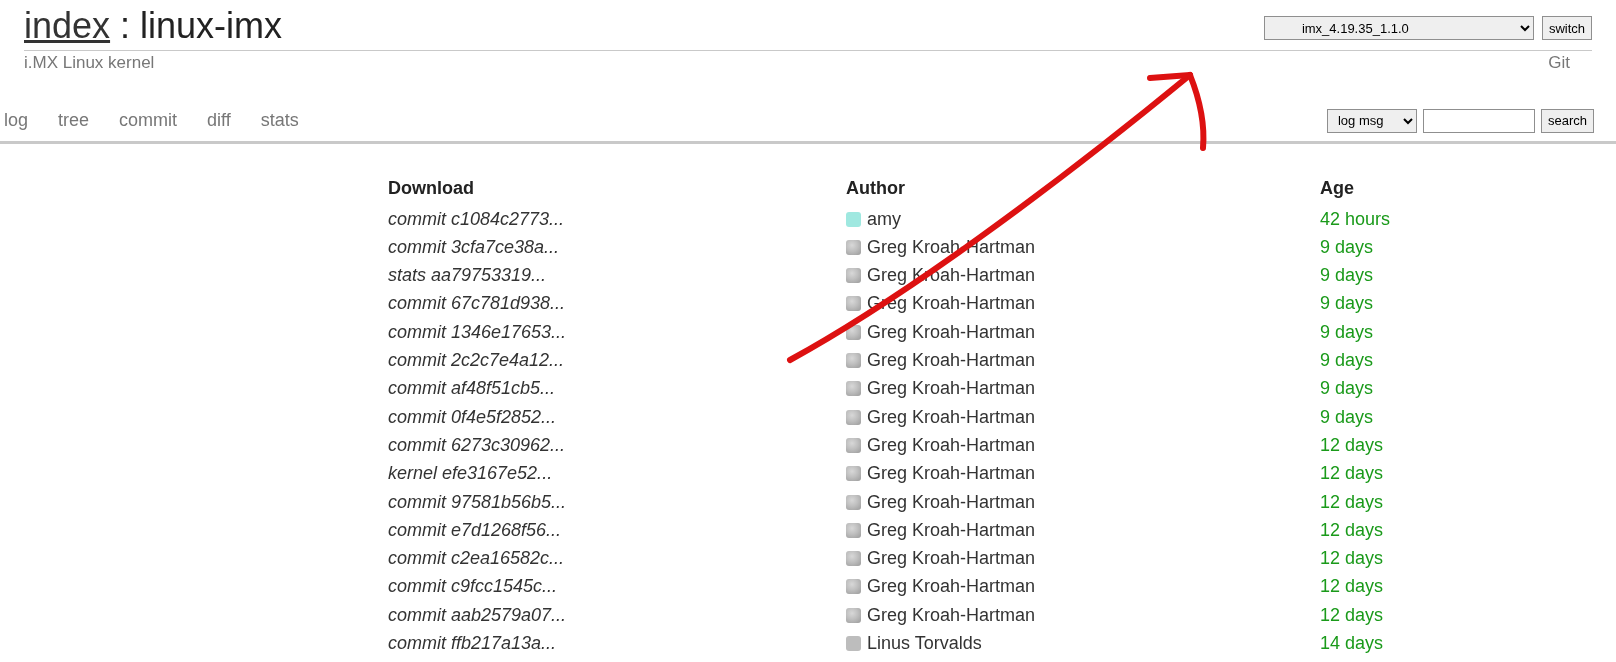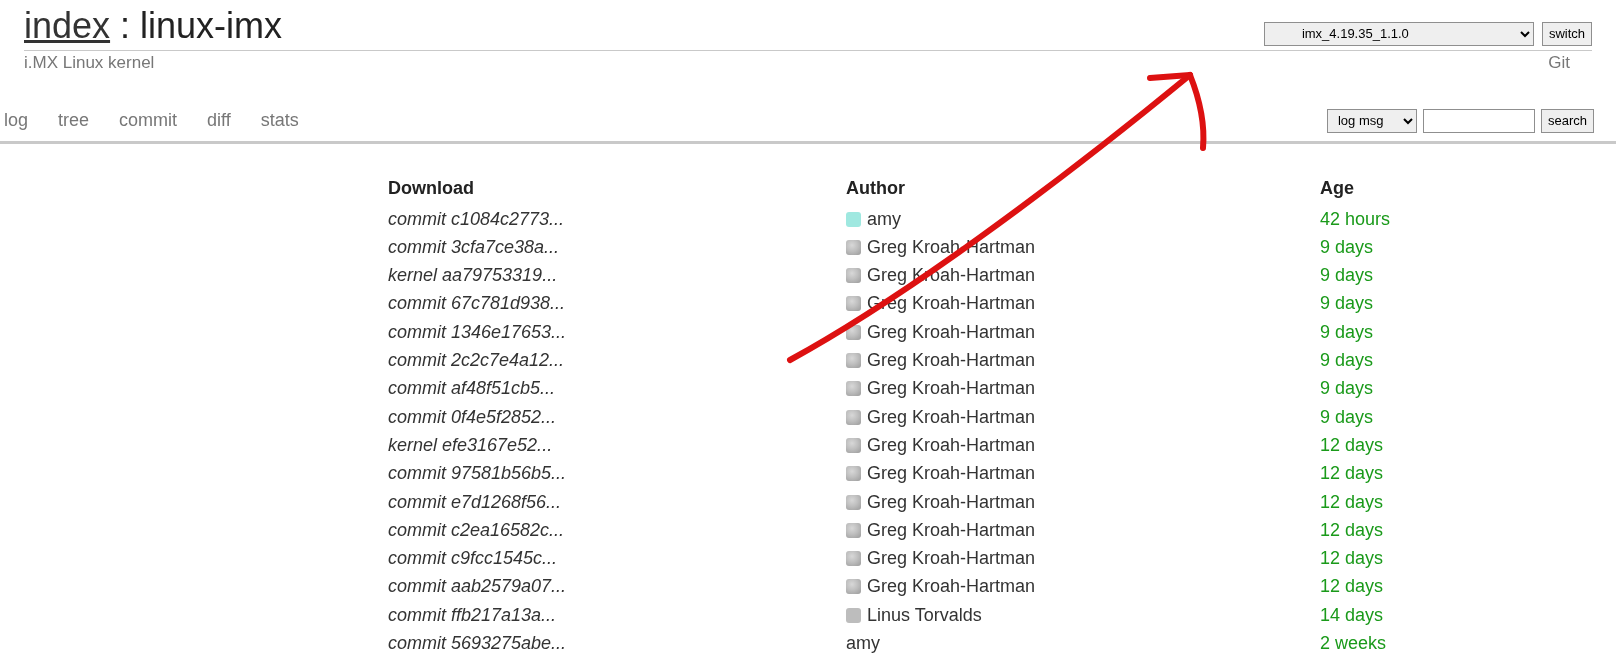--- a/index.html
+++ b/index.html
@@ -1,19 +1,19 @@
 <!DOCTYPE html>
 <html><head>
 <meta charset="utf-8">
 <style>
   html,body{margin:0;padding:0;background:#fff;color:#333;font-family:"Segoe UI",Arial,Helvetica,sans-serif;font-size:16px;width:1616px;}
   a{color:#333;text-decoration:none;}
   
   .hdr{padding:6px 24px 2px 24px;}
-  .hdr-row{display:flex;align-items:flex-end;}
+  .hdr-row{display:flex;align-items:flex-start;}
   .title-block{flex:1;}
   .title{font-size:36px;font-weight:400;color:#222;line-height:1.1;}
   .title .idx{text-decoration:underline;}
   .switch-block{display:flex;align-items:center;gap:8px;padding-top:10px;}
   select,button,input[type=text]{font-family:Arial,Helvetica,sans-serif;font-size:13px;}
   select,.btn{background:#efefef;border:1px solid #8f8f8f;padding:2px 6px;height:24px;box-sizing:border-box;}
   .branch-select{width:270px;padding-left:33px;}
   .btn{cursor:pointer;}
   .hr{border:none;border-top:1px solid #c9c9c9;margin:4px 0 2px 0;}
   .subrow{display:flex;align-items:baseline;color:#777;font-size:17px;}
@@ -104,21 +104,21 @@
             <td class="dl col-dl"><a href="#">commit c1084c2773...</a></td>
             <td class="col-au"><span class="ico ico-teal"></span><span>amy</span></td>
             <td class="age col-age">42 hours</td>
           </tr>
           <tr>
             <td class="dl col-dl"><a href="#">commit 3cfa7ce38a...</a></td>
             <td class="col-au"><span class="ico ico-grav"></span><span>Greg Kroah-Hartman</span></td>
             <td class="age col-age">9 days</td>
           </tr>
           <tr>
-            <td class="dl col-dl"><a href="#">kernel aa79753319...</a></td>
+            <td class="dl col-dl"><a href="#">stats aa79753319...</a></td>
             <td class="col-au"><span class="ico ico-grav"></span><span>Greg Kroah-Hartman</span></td>
             <td class="age col-age">9 days</td>
           </tr>
           <tr>
             <td class="dl col-dl"><a href="#">commit 67c781d938...</a></td>
             <td class="col-au"><span class="ico ico-grav"></span><span>Greg Kroah-Hartman</span></td>
             <td class="age col-age">9 days</td>
           </tr>
           <tr>
             <td class="dl col-dl"><a href="#">commit 1346e17653...</a></td>
@@ -132,20 +132,25 @@
           </tr>
           <tr>
             <td class="dl col-dl"><a href="#">commit af48f51cb5...</a></td>
             <td class="col-au"><span class="ico ico-grav"></span><span>Greg Kroah-Hartman</span></td>
             <td class="age col-age">9 days</td>
           </tr>
           <tr>
             <td class="dl col-dl"><a href="#">commit 0f4e5f2852...</a></td>
             <td class="col-au"><span class="ico ico-grav"></span><span>Greg Kroah-Hartman</span></td>
             <td class="age col-age">9 days</td>
+          </tr>
+          <tr>
+            <td class="dl col-dl"><a href="#">commit 6273c30962...</a></td>
+            <td class="col-au"><span class="ico ico-grav"></span><span>Greg Kroah-Hartman</span></td>
+            <td class="age col-age">12 days</td>
           </tr>
           <tr>
             <td class="dl col-dl"><a href="#">kernel efe3167e52...</a></td>
             <td class="col-au"><span class="ico ico-grav"></span><span>Greg Kroah-Hartman</span></td>
             <td class="age col-age">12 days</td>
           </tr>
           <tr>
             <td class="dl col-dl"><a href="#">commit 97581b56b5...</a></td>
             <td class="col-au"><span class="ico ico-grav"></span><span>Greg Kroah-Hartman</span></td>
             <td class="age col-age">12 days</td>

